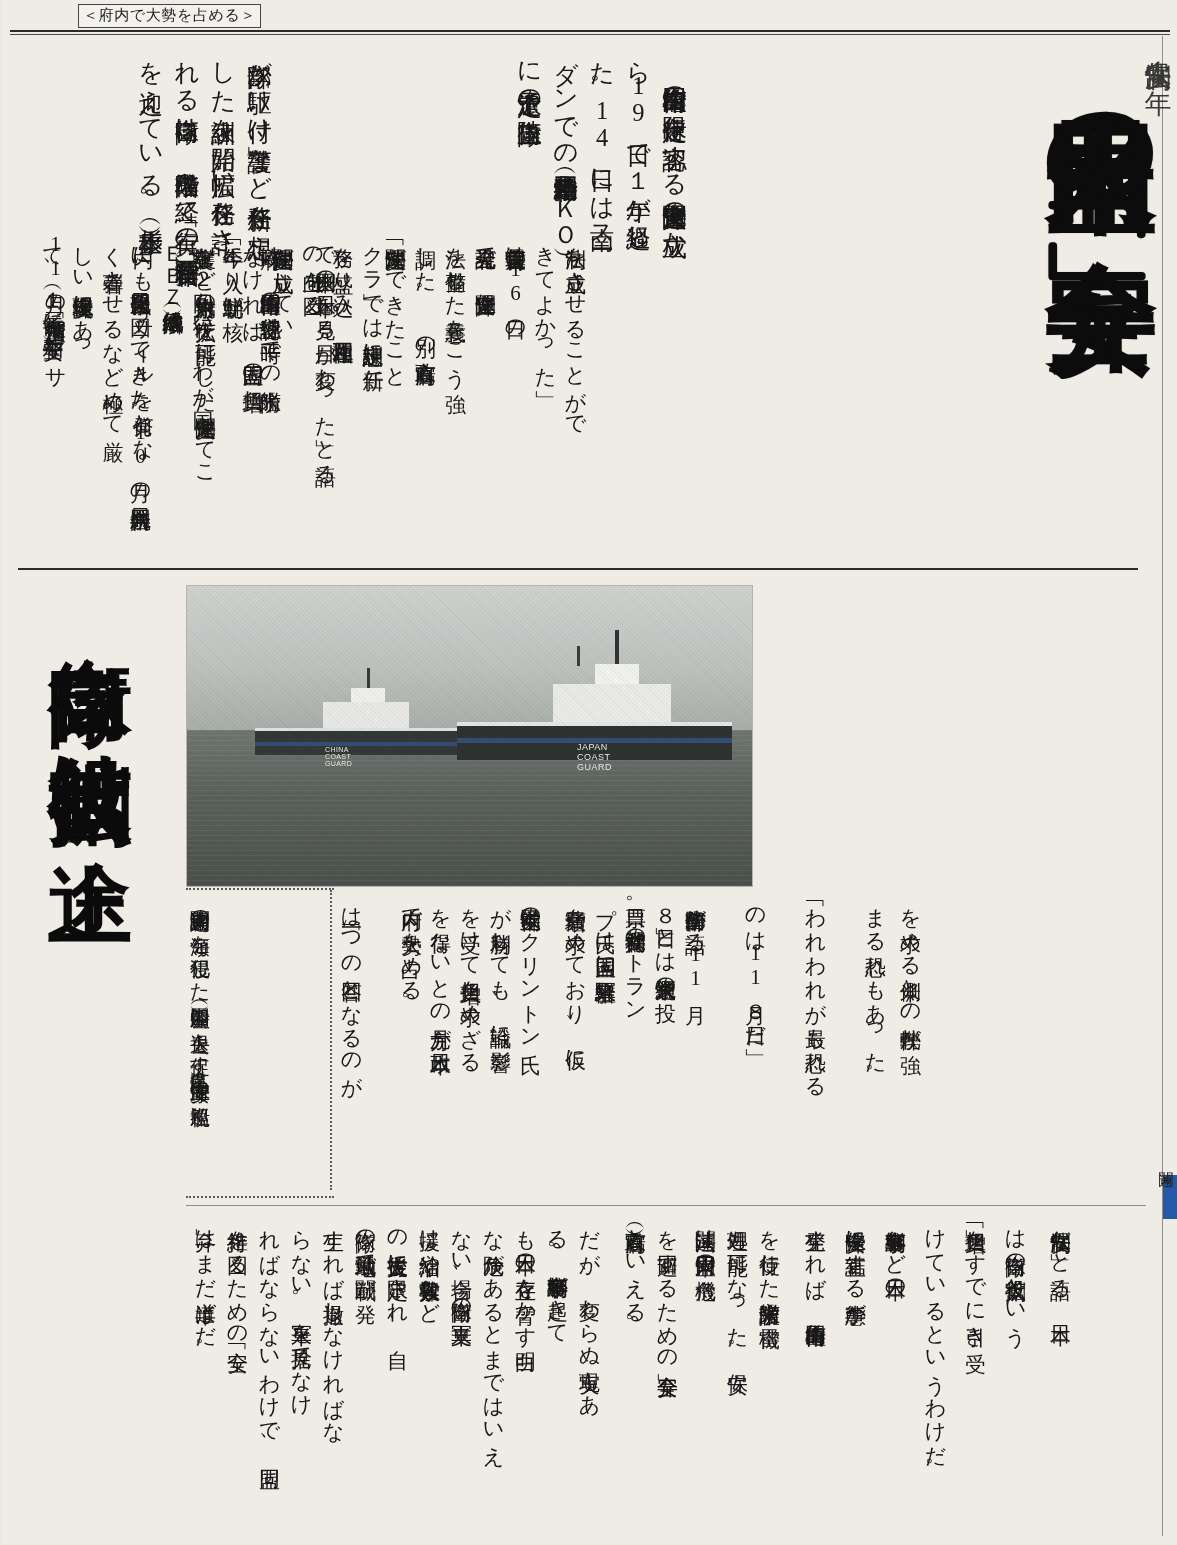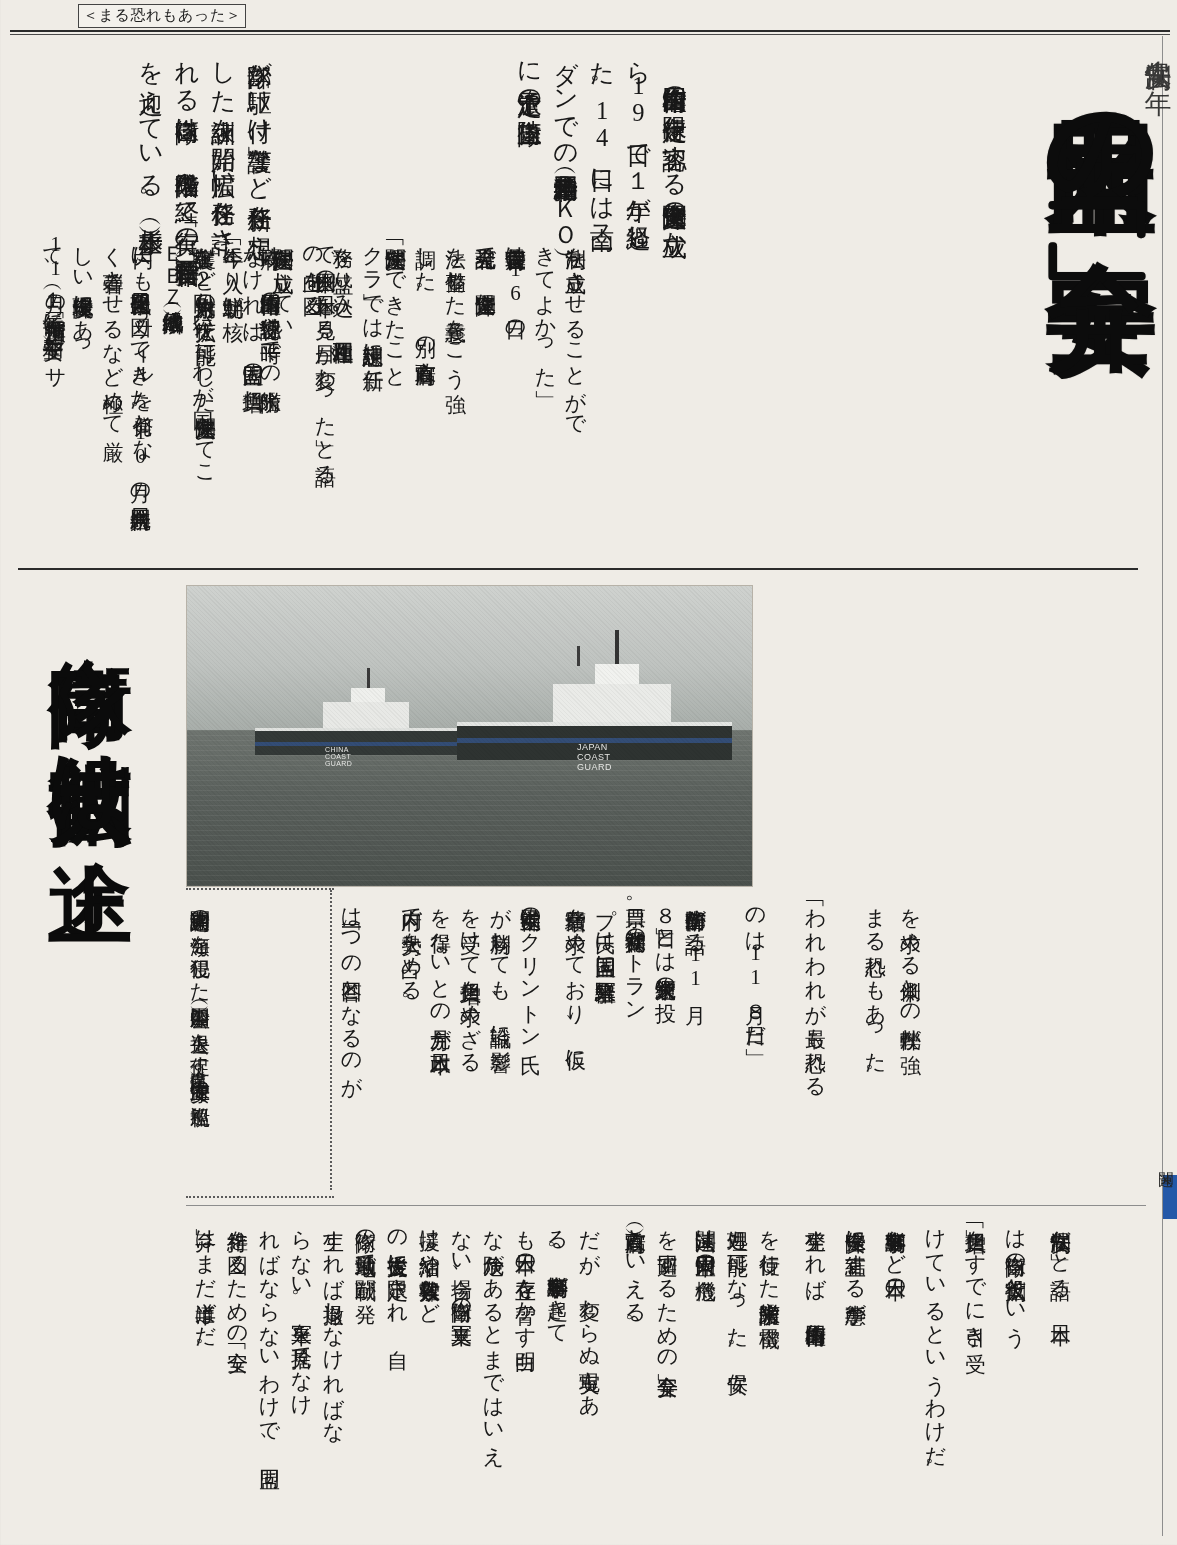--- a/index.html
+++ b/index.html
@@ -244,21 +244,21 @@
     position: absolute;
     border-top: 2px dotted #5a5a5a;
   }
   .smalltxt { font-size: 16px; }
 </style>
 </head>
 <body>
 
 <div id="page">
 
-  <div id="stamp">＜まる恐れもあった＞</div>
+  <div id="stamp">＜府内で大勢を占める＞</div>
   <div id="top-rule"></div>
   <div id="top-rule2"></div>
   <div id="right-edge-rule"></div>
 
   <div id="headline" class="vtext">日米同盟の「安全弁」</div>
 
   <div id="side-col" class="vtext">安保法制１年</div>
   <div id="side-box"></div>
   <div id="side-box-label" class="vtext">関連</div>
 

